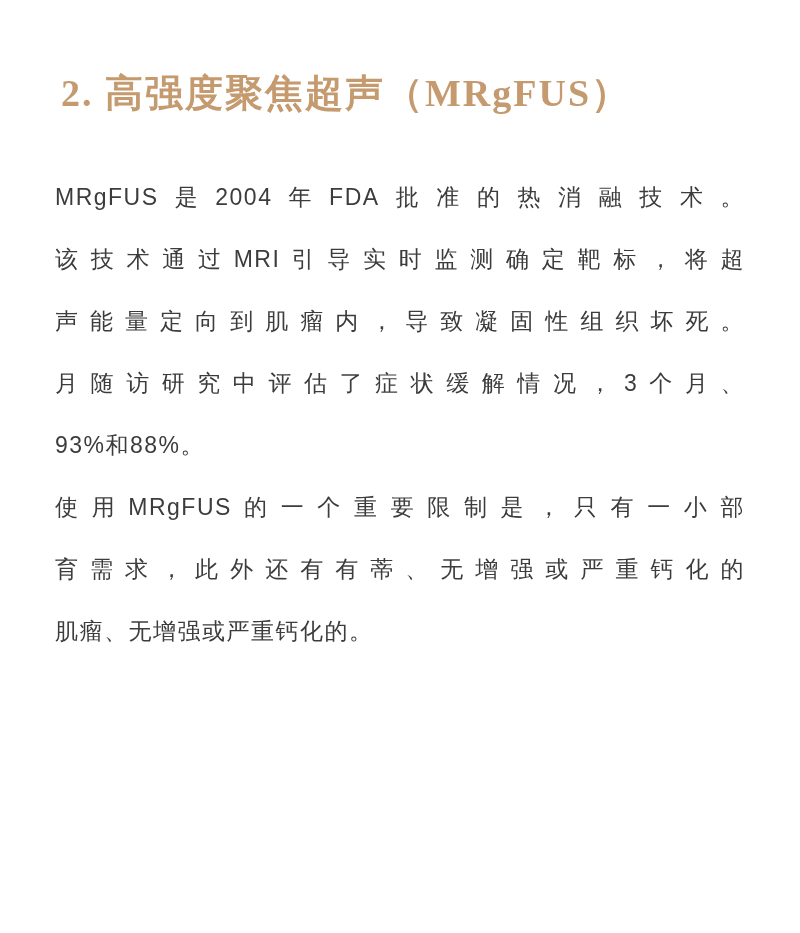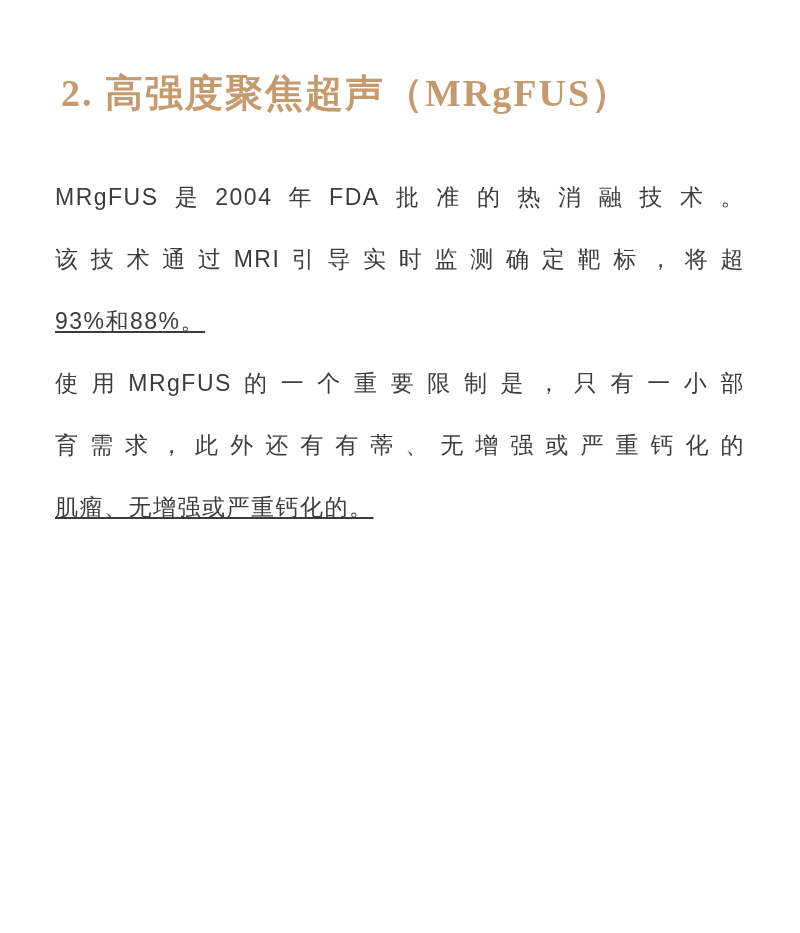--- a/index.html
+++ b/index.html
@@ -37,30 +37,31 @@
     font-size: 23px;
     letter-spacing: 1.5px;
     text-align: justify;
     text-align-last: justify;
     overflow: hidden;
     white-space: nowrap;
   }
   .text-line.para-end {
     text-align: center;
     text-align-last: left;
-    text-decoration: underline;
   }
 </style>
 </head>
 <body>
 
 <div class="page">
   <h1 class="heading">2. 高强度聚焦超声（MRgFUS）</h1>
 
   <div class="article-body">
     <div class="text-line">MRgFUS是2004年FDA批准的热消融技术。</div>
     <div class="text-line">该技术通过MRI引导实时监测确定靶标，将超</div>
+    <div class="text-line">声能量定向到肌瘤内，导致凝固性组织坏死。</div>
+    <div class="text-line">月随访研究中评估了症状缓解情况，3个月、</div>
     <div class="text-line para-end">93%和88%。</div>
     <div class="text-line">使用MRgFUS的一个重要限制是，只有一小部</div>
     <div class="text-line">育需求，此外还有有蒂、无增强或严重钙化的</div>
     <div class="text-line para-end">肌瘤、无增强或严重钙化的。</div>
   </div>
 </div>
 
 </body></html>

